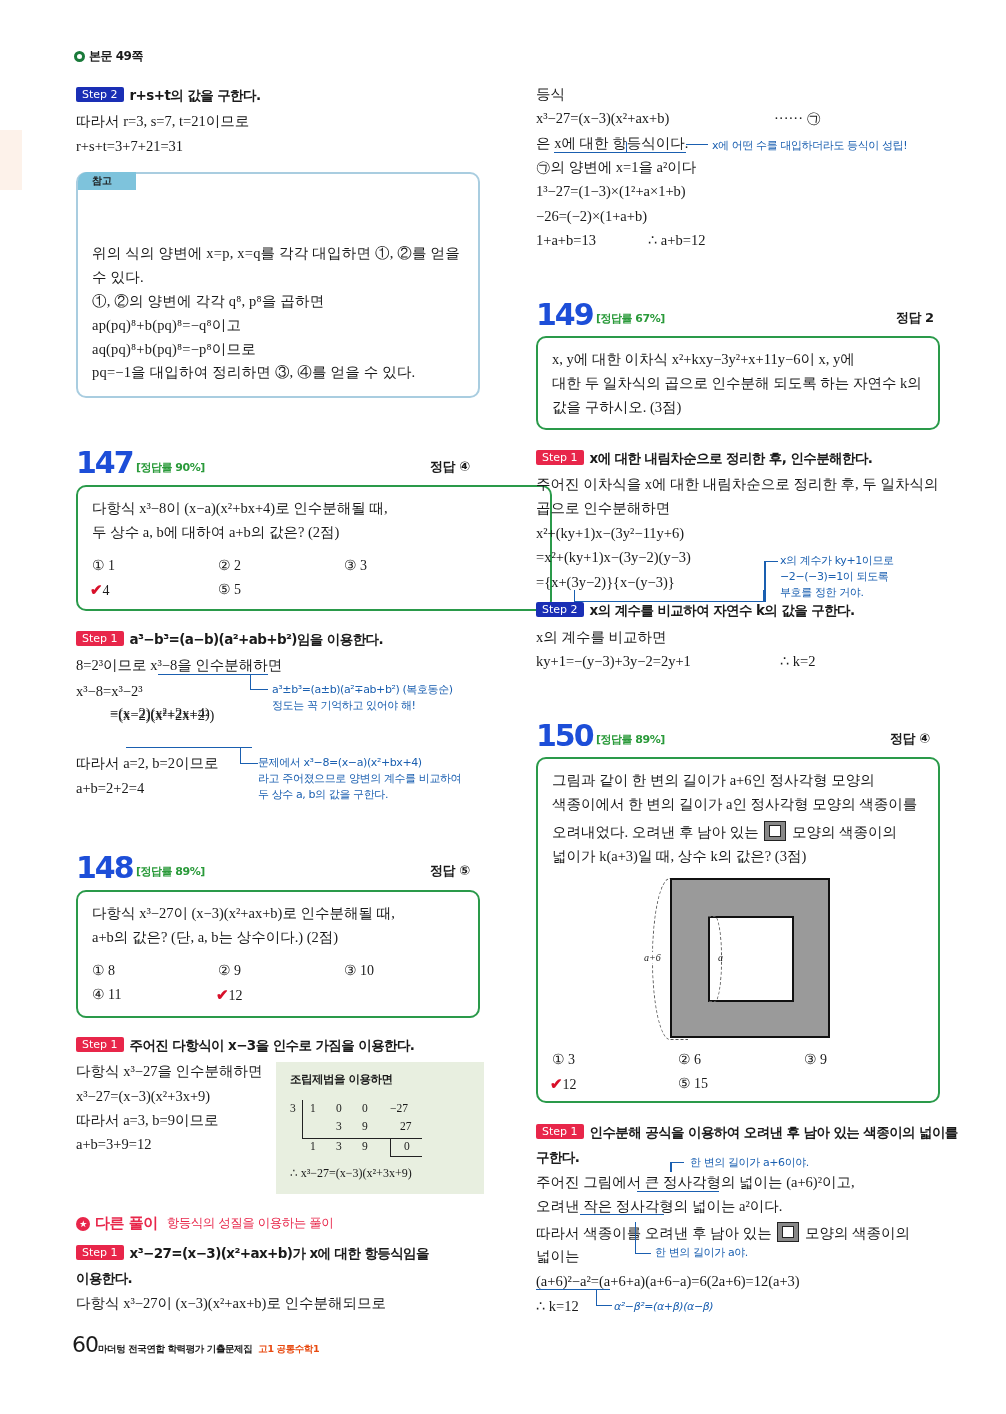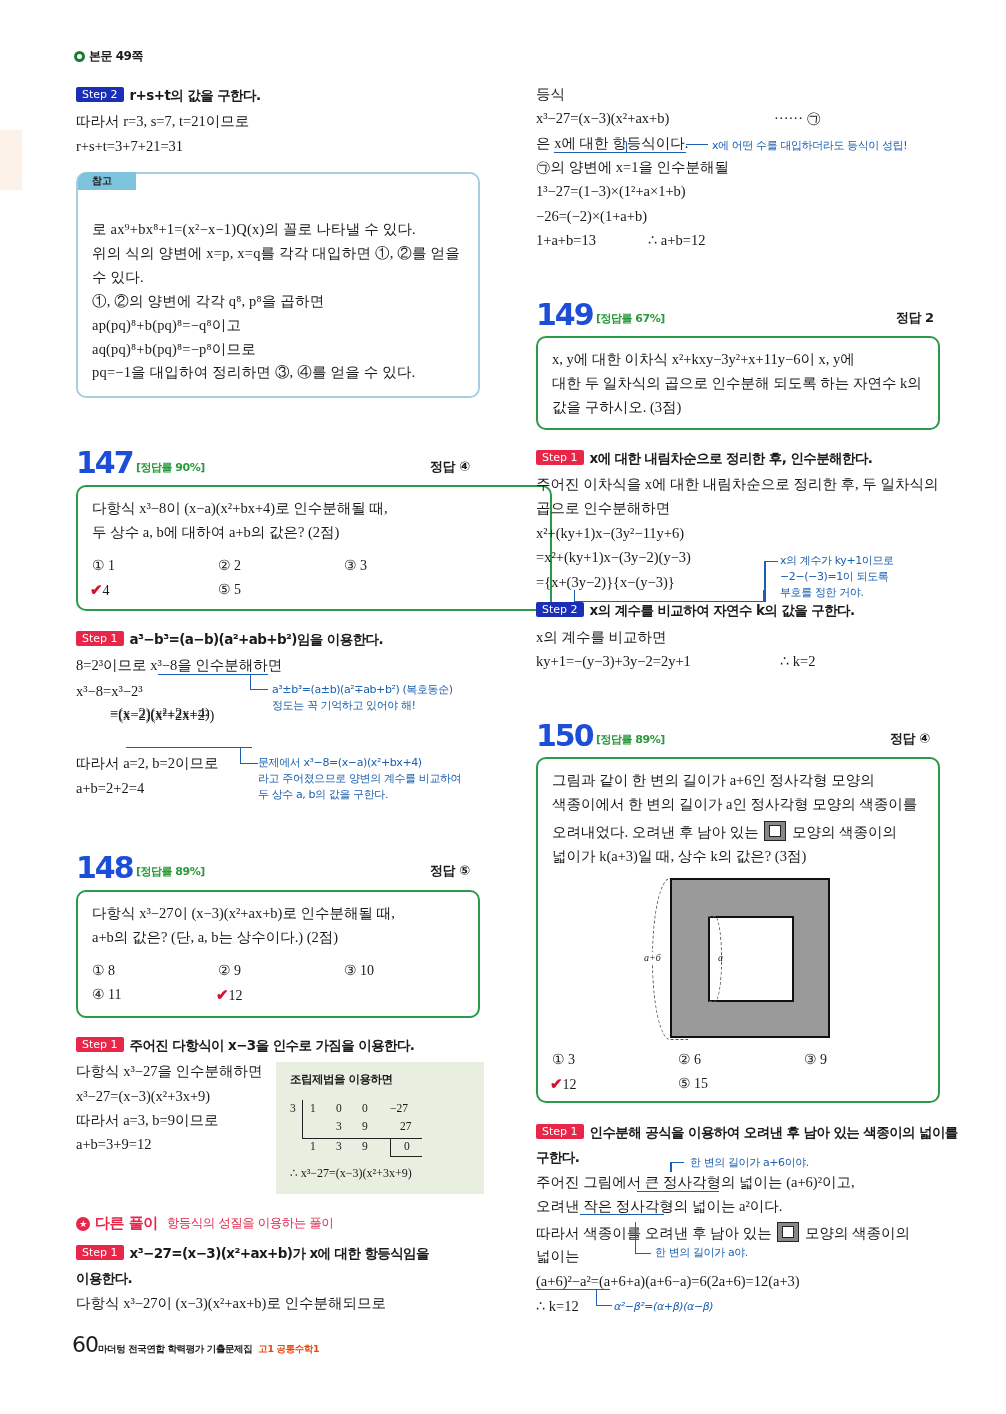--- a/index.html
+++ b/index.html
@@ -56,21 +56,20 @@
 </div>
 
 <div class="line" style="left:76px; top:85px;">
   <span class="step blue">Step 2</span><span class="stephead">r+s+t의 값을 구한다.</span>
 </div>
 <div class="line" style="left:76px; top:111px;">따라서 r=3, s=7, t=21이므로</div>
 <div class="line" style="left:76px; top:136px;">r+s+t=3+7+21=31</div>
 
 <div class="note-box">
   <div class="note-tag">참고</div>
-  <div class="note-line" style="top:46px;">로 ax⁹+bx⁸+1=(x²−x−1)Q(x)의 꼴로 나타낼 수 있다.</div>
   <div class="note-line" style="top:70px;">위의 식의 양변에 x=p, x=q를 각각 대입하면 ①, ②를 얻을</div>
   <div class="note-line" style="top:94px;">수 있다.</div>
   <div class="note-line" style="top:118px;">①, ②의 양변에 각각 q⁸, p⁸을 곱하면</div>
   <div class="note-line" style="top:142px;">ap(pq)⁸+b(pq)⁸=−q⁸이고</div>
   <div class="note-line" style="top:166px;">aq(pq)⁸+b(pq)⁸=−p⁸이므로</div>
   <div class="note-line" style="top:189px;">pq=−1을 대입하여 정리하면 ③, ④를 얻을 수 있다.</div>
 </div>
 
 <div class="qnum" style="left:76px; top:448px;">147</div>
 <div class="rate" style="left:136px; top:460px;">[정답률 90%]</div>
@@ -159,21 +158,21 @@
 <div class="line" style="left:76px; top:1293px;">다항식 x³−27이 (x−3)(x²+ax+b)로 인수분해되므로</div>
 
 <div class="line" style="left:536px; top:84px;">등식</div>
 <div class="line" style="left:536px; top:108px;">x³−27=(x−3)(x²+ax+b)</div>
 <div class="line" style="left:774px; top:108px;">······ ㉠</div>
 <div class="line" style="left:536px; top:133px;">은 x에 대한 항등식이다.</div>
 <div class="abs ul" style="left:554px; top:152px; width:100px;"></div>
 <div class="bracket" style="left:626px; top:142px; width:60px; height:11px; border-left:1.5px solid #1a5fb0; border-top:none;"></div>
 <div class="anno" style="left:712px; top:138px;">x에 어떤 수를 대입하더라도 등식이 성립!</div>
 <div class="abs" style="left:686px; top:144px; width:22px; border-top:1.5px solid #1a5fb0;"></div>
-<div class="line" style="left:536px; top:157px;">㉠의 양변에 x=1을 인수분해될</div>
+<div class="line" style="left:536px; top:157px;">㉠의 양변에 x=1을 a²이다</div>
 <div class="line" style="left:536px; top:181px;">1³−27=(1−3)×(1²+a×1+b)</div>
 <div class="line" style="left:536px; top:206px;">−26=(−2)×(1+a+b)</div>
 <div class="line" style="left:536px; top:230px;">1+a+b=13</div>
 <div class="line" style="left:648px; top:230px;">∴ a+b=12</div>
 
 <div class="qnum" style="left:536px; top:300px;">149</div>
 <div class="rate" style="left:596px; top:311px;">[정답률 67%]</div>
 <div class="answer" style="left:896px; top:309px;">정답 2</div>
 <div class="qbox" style="left:536px; top:336px; width:404px; height:94px;">
   <div class="qline" style="top:12px;">x, y에 대한 이차식 x²+kxy−3y²+x+11y−6이 x, y에</div>

